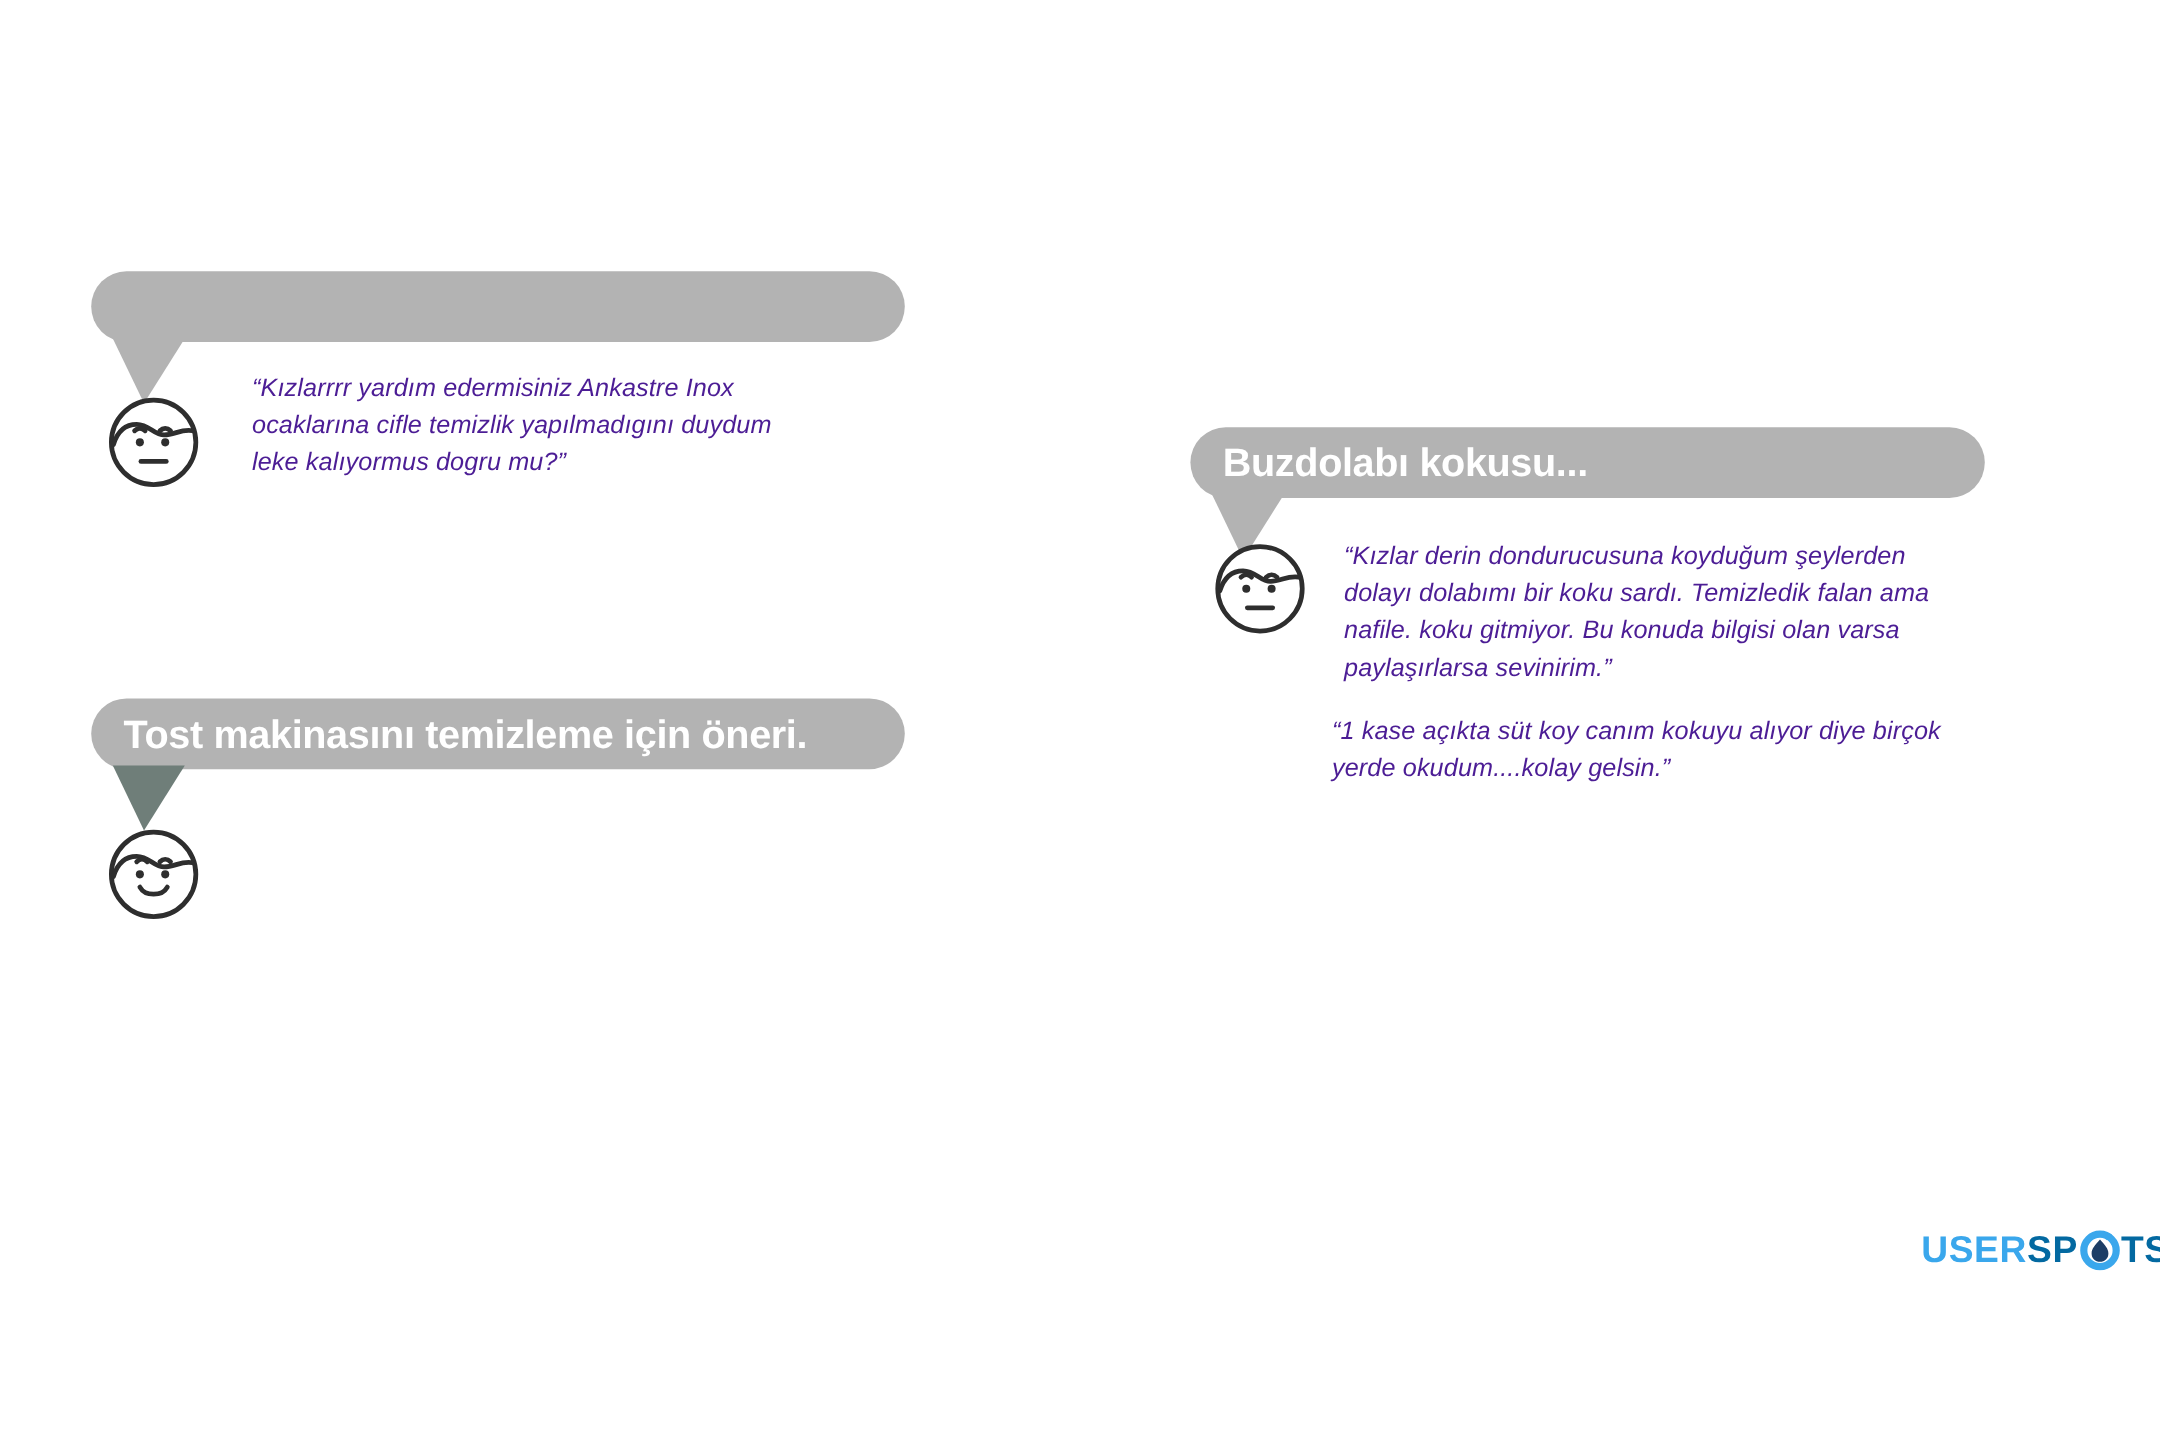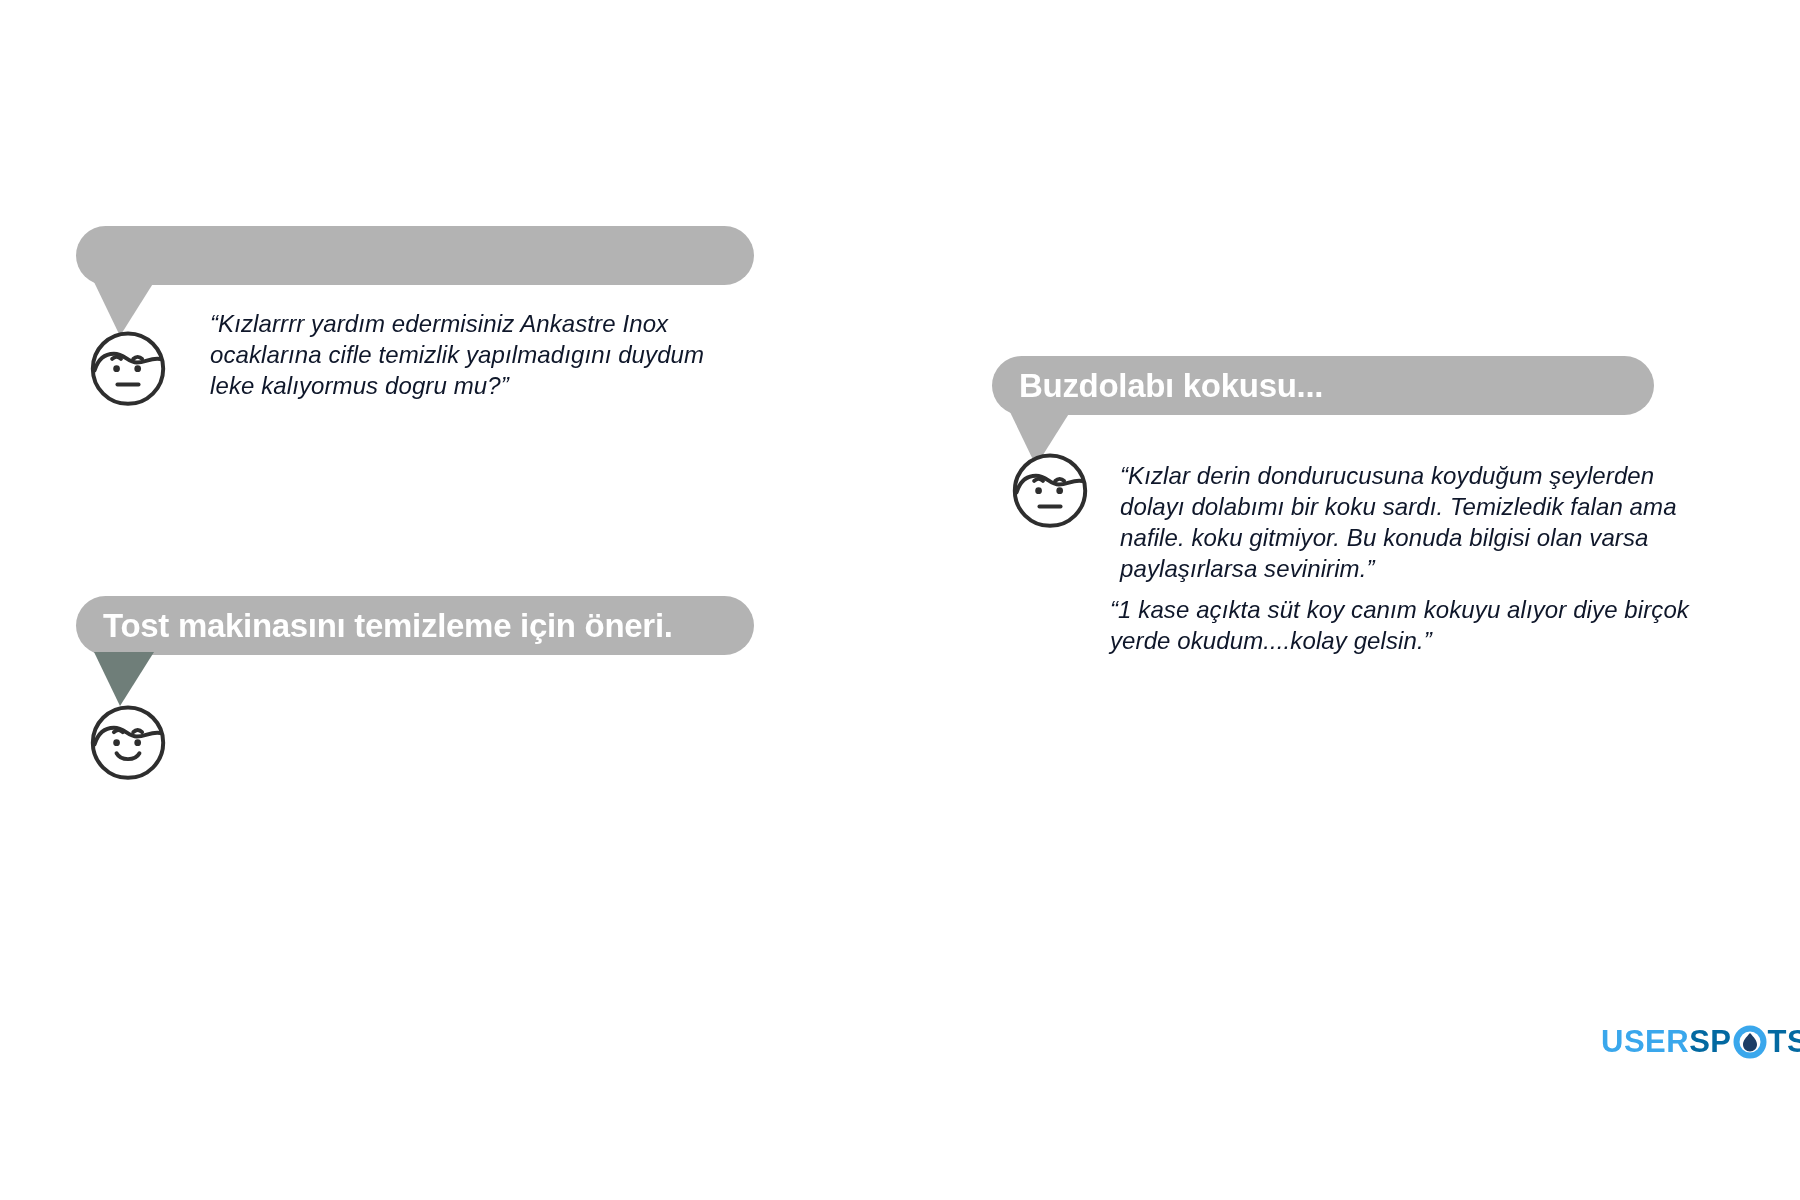--- a/index.html
+++ b/index.html
@@ -38,23 +38,23 @@
     border-right: 34px solid transparent;
     border-top: 54px solid #b3b3b3;
   }
   .tail.dark { border-top-color: #6f7e79; }
   .face { position: absolute; width: 88px; height: 88px; }
   .face svg { width: 100%; height: 100%; }
   .quote {
     position: absolute;
     margin: 0;
     font-style: italic;
-    font-size: 24px;
+    font-size: 21px;
     line-height: 31px;
-    color: #0f172a;
+    color: #4c1d95;
     white-space: pre-line;
     letter-spacing: 0.1px;
   }
   .logo {
     position: absolute;
     left: 1601px;
     top: 1024px;
     display: flex;
     align-items: center;
     font-weight: bold;
@@ -83,21 +83,21 @@
         <circle cx="37" cy="53" r="3.8" fill="#2e2e2e" stroke="none"></circle>
         <circle cx="61" cy="53" r="3.8" fill="#2e2e2e" stroke="none"></circle>
         <path d="M38,71 L62,71"></path>
       </svg>
     </div>
     <p class="quote" style="left:134px; top:82px; width:520px;">“Kızlarrrr yardım edermisiniz Ankastre Inox
 ocaklarına cifle temizlik yapılmadıgını duydum
 leke kalıyormus dogru mu?”</p>
   </section>
 
-  <section class="topic" style="left:76px; top:596px; width:720px; height:320px;">
+  <section class="topic" style="left:76px; top:582px; width:720px; height:320px;">
     <div class="bubble" style="left:0; top:0; width:678px;">
       <span class="bubble-title">Tost makinasını temizleme için öneri.</span>
       <div class="tail dark"></div>
     </div>
     <div class="face" style="left:8px; top:100px;">
       <svg viewBox="0 0 100 100" fill="none" stroke="#2e2e2e" stroke-width="4.5" stroke-linecap="round">
         <circle cx="50" cy="53" r="40" fill="#ffffff"></circle>
         <path d="M12,55 C16,42 24,36 34,36 C46,36 50,46 60,46 C70,46 76,40 87,42"></path>
         <path d="M34,41 C37,38 41,38 44,41"></path>
         <path d="M56,41 C59,38 63,38 66,41"></path>
@@ -117,21 +117,21 @@
       <svg viewBox="0 0 100 100" fill="none" stroke="#2e2e2e" stroke-width="4.5" stroke-linecap="round">
         <circle cx="50" cy="53" r="40" fill="#ffffff"></circle>
         <path d="M12,55 C16,42 24,36 34,36 C46,36 50,46 60,46 C70,46 76,40 87,42"></path>
         <path d="M32,42 C35,39 39,39 42,42"></path>
         <path d="M56,42 C59,39 63,39 66,42"></path>
         <circle cx="37" cy="53" r="3.8" fill="#2e2e2e" stroke="none"></circle>
         <circle cx="61" cy="53" r="3.8" fill="#2e2e2e" stroke="none"></circle>
         <path d="M38,71 L62,71"></path>
       </svg>
     </div>
-    <p class="quote" style="left:128px; top:104px; width:560px;">“Kızlar derin dondurucusuna koyduğum şeylerden
+    <p class="quote" style="left:128px; top:92px; width:560px;">“Kızlar derin dondurucusuna koyduğum şeylerden
 dolayı dolabımı bir koku sardı. Temizledik falan ama
 nafile. koku gitmiyor. Bu konuda bilgisi olan varsa
 paylaşırlarsa sevinirim.”</p>
     <p class="quote" style="left:118px; top:238px; width:620px;">“1 kase açıkta süt koy canım kokuyu alıyor diye birçok
 yerde okudum....kolay gelsin.”</p>
   </section>
 
   <div class="logo">
     <span class="lt">USER</span>
       <span class="dk">SP</span>

